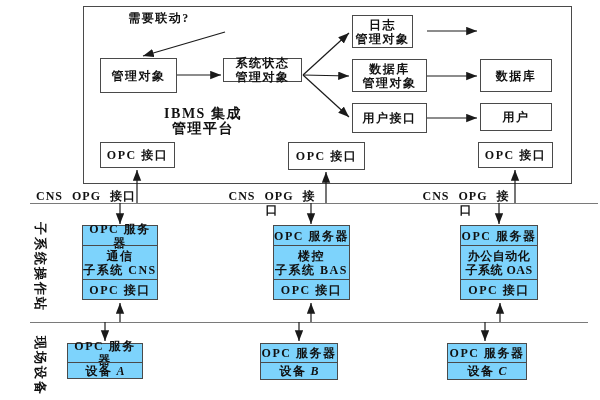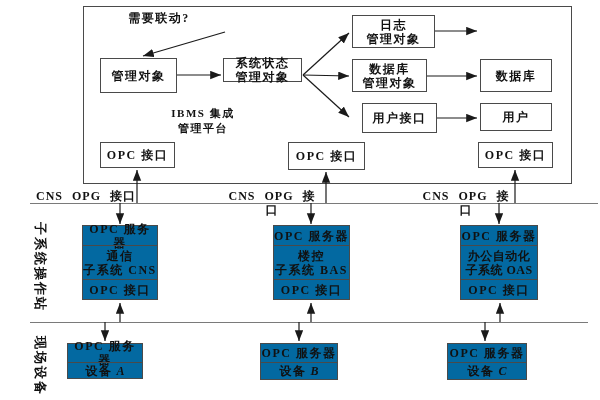--- a/index.html
+++ b/index.html
@@ -11,21 +11,21 @@
   #wires { position:absolute; left:0; top:0; z-index:0; }
   .box {
     position:absolute; z-index:1; box-sizing:border-box;
     border:1px solid #4a4a4a; background:#fff;
     display:flex; align-items:center; justify-content:center;
     font-weight:bold; font-size:12px; letter-spacing:1.5px;
     text-align:center; line-height:14px; white-space:pre-line;
   }
   .stack {
     position:absolute; z-index:1; box-sizing:border-box;
-    border:1px solid #4a4a4a; background:#0369a1;
+    border:1px solid #4a4a4a; background:#7dd3fc;
     display:flex; flex-direction:column;
     font-weight:bold; font-size:12px; letter-spacing:1.5px; text-align:center;
   }
   .row {
     display:flex; align-items:center; justify-content:center;
     white-space:pre-line; line-height:14px;
   }
   .row + .row { border-top:1px solid #4a4a4a; }
   .freetext {
     position:absolute; z-index:1; font-weight:bold; font-size:12px;
@@ -82,29 +82,29 @@
     <line x1="299" y1="322" x2="299" y2="341" stroke="#1a1a1a" stroke-width="1.2" marker-end="url(#ah)"></line>
     <line x1="500" y1="322" x2="500" y2="303" stroke="#1a1a1a" stroke-width="1.2" marker-end="url(#ah)"></line>
     <line x1="485" y1="322" x2="485" y2="341" stroke="#1a1a1a" stroke-width="1.2" marker-end="url(#ah)"></line>
   </svg>
 
   <div class="freetext" style="left:124px; top:11px; width:70px;">需要联动?</div>
 
   <div class="box" style="left:100px; top:58px; width:77px; height:35px;">管理对象</div>
   <div class="box" style="left:223px; top:58px; width:79px; height:24px;">系统状态
 管理对象</div>
-  <div class="box" style="left:352px; top:15px; width:83px; height:33px;">日志
+  <div class="box" style="left:352px; top:15px; width:61px; height:33px;">日志
 管理对象</div>
   <div class="box" style="left:352px; top:59px; width:75px; height:33px;">数据库
 管理对象</div>
-  <div class="box" style="left:362px; top:103px; width:75px; height:30px;">用户接口</div>
+  <div class="box" style="left:352px; top:103px; width:75px; height:30px;">用户接口</div>
   <div class="box" style="left:480px; top:59px; width:72px; height:33px;">数据库</div>
   <div class="box" style="left:480px; top:103px; width:72px; height:28px;">用户</div>
 
-  <div class="freetext" style="left:158px; top:106px; width:90px; font-size:11px;">IBMS 集成
+  <div class="freetext" style="left:158px; top:106px; width:90px; font-size:14px;">IBMS 集成
 管理平台</div>
 
   <div class="box" style="left:100px; top:142px; width:75px; height:26px;">OPC 接口</div>
   <div class="box" style="left:288px; top:142px; width:77px; height:28px;">OPC 接口</div>
   <div class="box" style="left:478px; top:142px; width:75px; height:26px;">OPC 接口</div>
 
   <div class="buslabel" style="left:36px;  top:189px; width:100px;">CNS OPG 接口</div>
   <div class="buslabel" style="left:224px; top:189px; width:96px;">CNS OPG 接口</div>
   <div class="buslabel" style="left:418px; top:189px; width:96px;">CNS OPG 接口</div>
 

